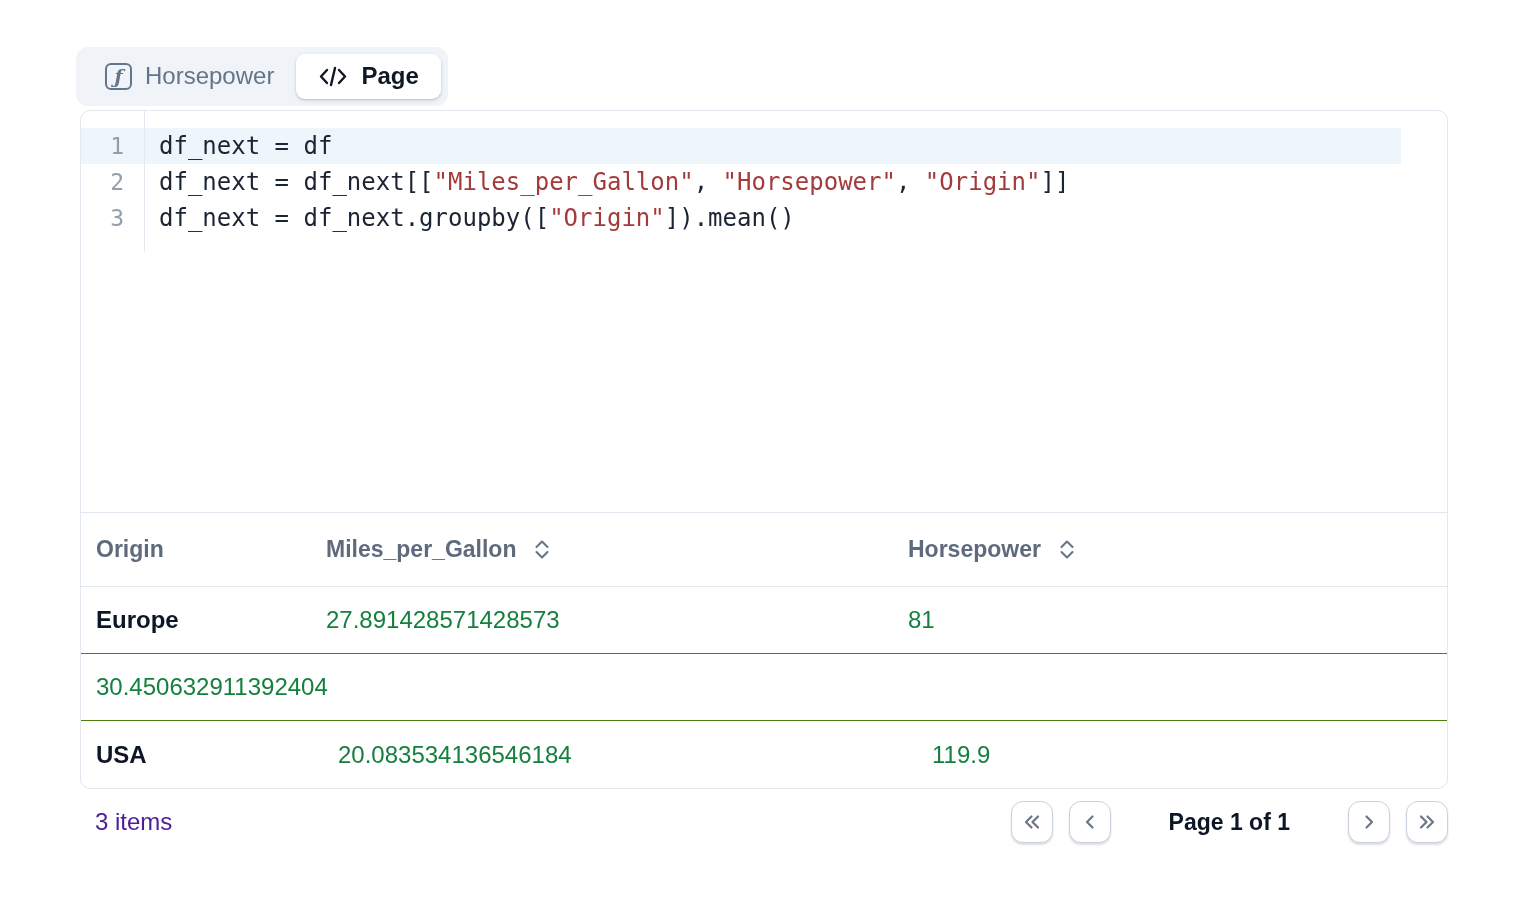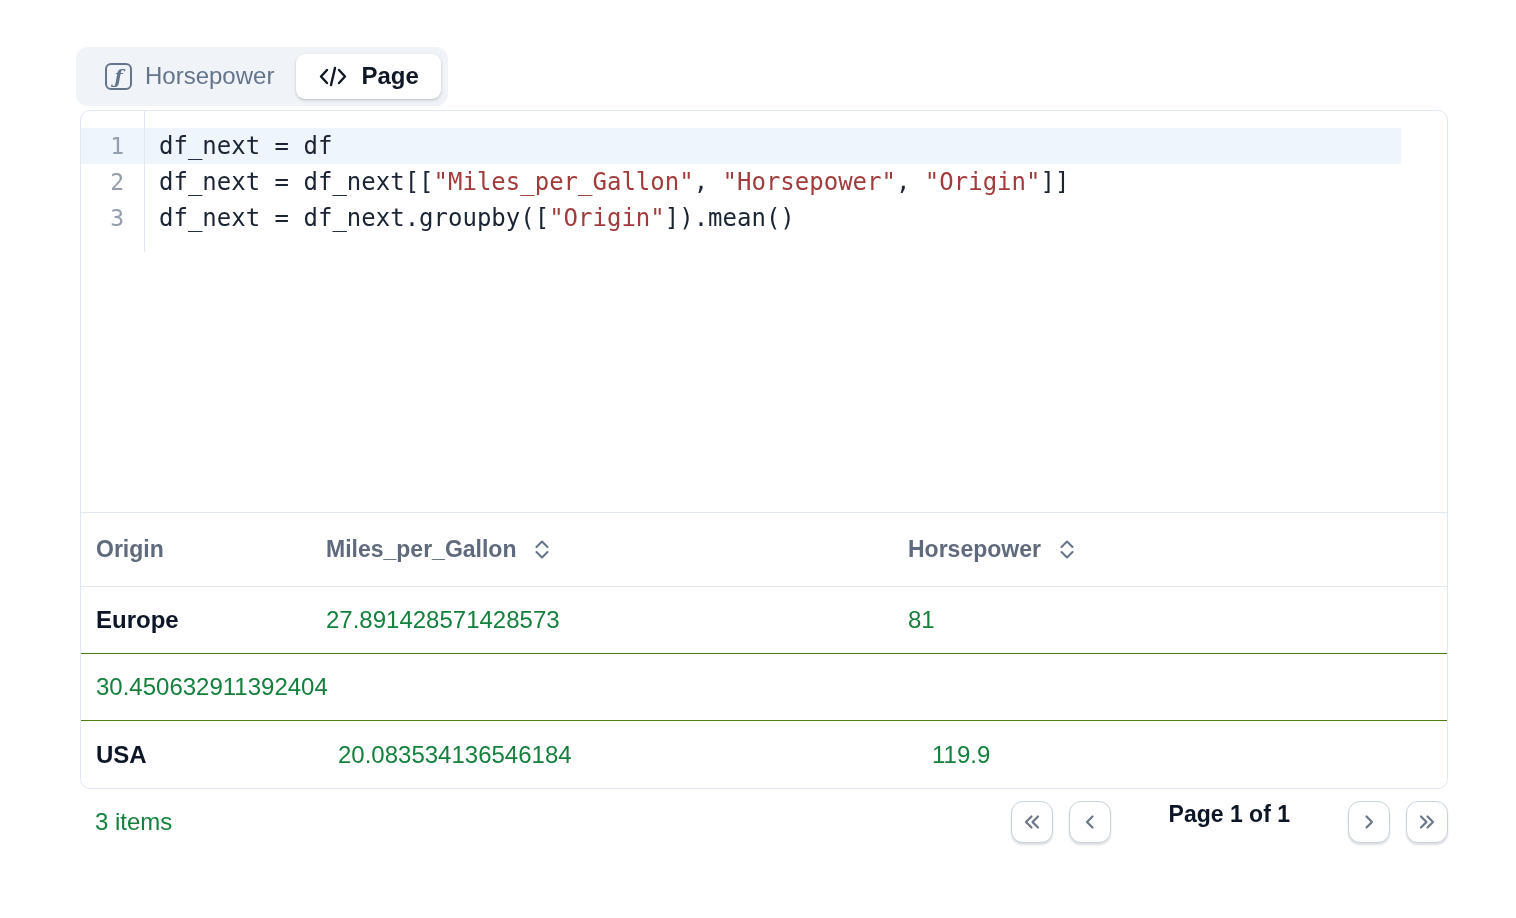--- a/index.html
+++ b/index.html
@@ -69,22 +69,22 @@
   .trow { height: 67px; border-bottom: 1px solid #4d7c0f; }
   .trow:last-child { border-bottom: none; gap: 12px; }
   .cell-origin { font-size: 24px; font-weight: 700; color: #0c1626; }
   .cell-num { font-size: 24px; font-weight: 400; color: #15803d; }
 
   
   .footer {
     position: absolute; left: 80px; top: 801px; width: 1368px;
     display: flex; align-items: center; justify-content: space-between;
   }
-  .items-count { font-size: 24px; color: #15803d; padding-left: 15px; }
-  .pager { display: flex; gap: 16px; }
+  .items-count { font-size: 24px; color: #4c1d95; padding-left: 15px; }
+  .pager { display: flex; align-items: center; gap: 16px; }
   .pg-btn {
     width: 42px; height: 42px; background: #fff;
     border: 1px solid #c9d2dd; border-radius: 12px;
     display: flex; align-items: center; justify-content: center;
     cursor: pointer; box-shadow: 0 2px 2px rgba(15,23,42,.14);
   }
   .page-label { font-size: 23px; font-weight: 600; color: #0c1626; margin: 0 42px; }
   svg { display: block; }
 </style>
 </head>

